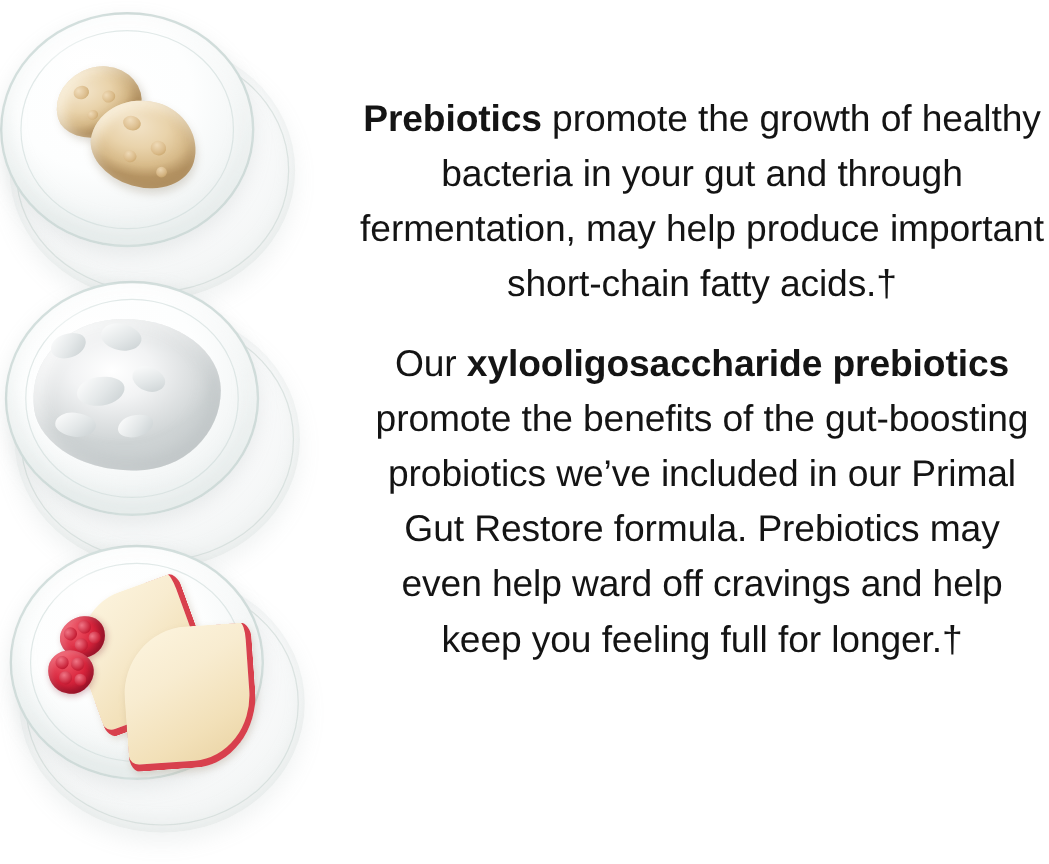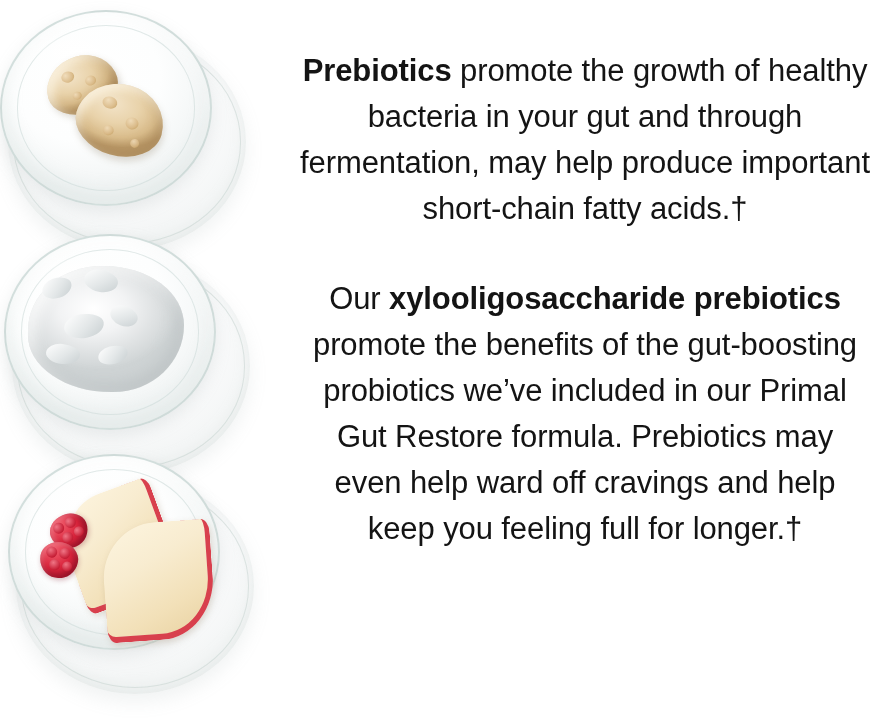--- a/index.html
+++ b/index.html
@@ -181,34 +181,34 @@
     background: radial-gradient(circle at 36% 32%, #f07585 0%, #c71f36 70%, #8e0f23 100%);
   }
 
   
   .text-col {
     position: absolute;
     left: 296px;
     top: 0;
     width: 578px;
     height: 556px;
-    padding-top: 48px;
+    padding-top: 76px;
     box-sizing: border-box;
   }
   .para {
     text-align: center;
     color: #141414;
     font-size: 31px;
     line-height: 46px;
     letter-spacing: -0.1px;
     font-weight: 400;
     margin: 0;
     padding: 0 4px;
   }
-  .para + .para { margin-top: 44px; }
+  .para + .para { margin-top: 20px; }
   .para b, .para .bold {
     font-weight: 700;
   }
 </style>
 </head>
 <body>
 
 <div class="page">
 
   <div class="images-col">

